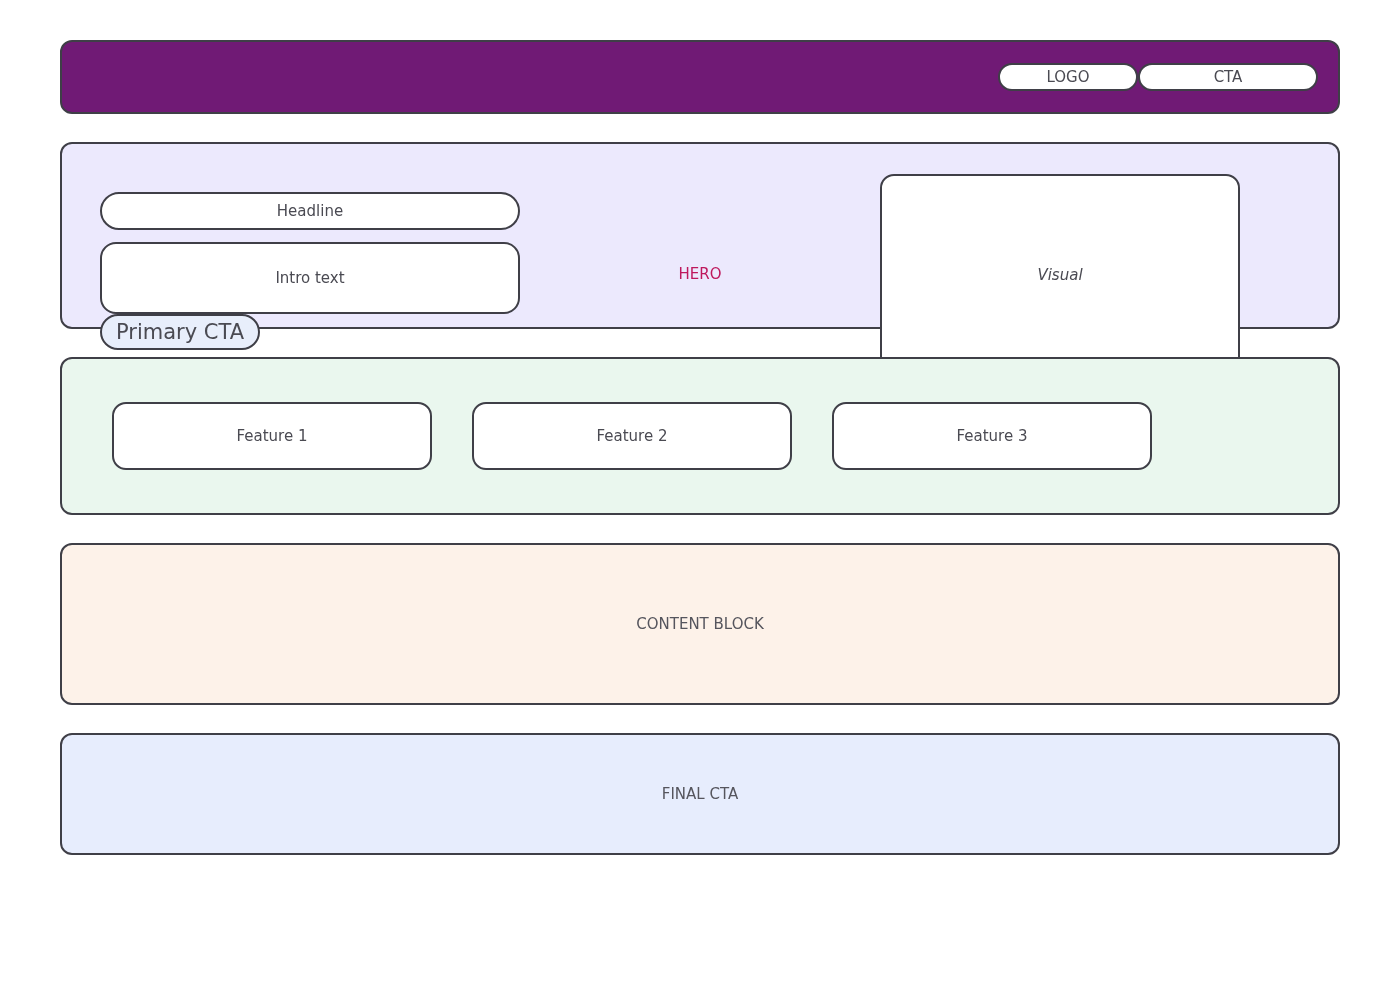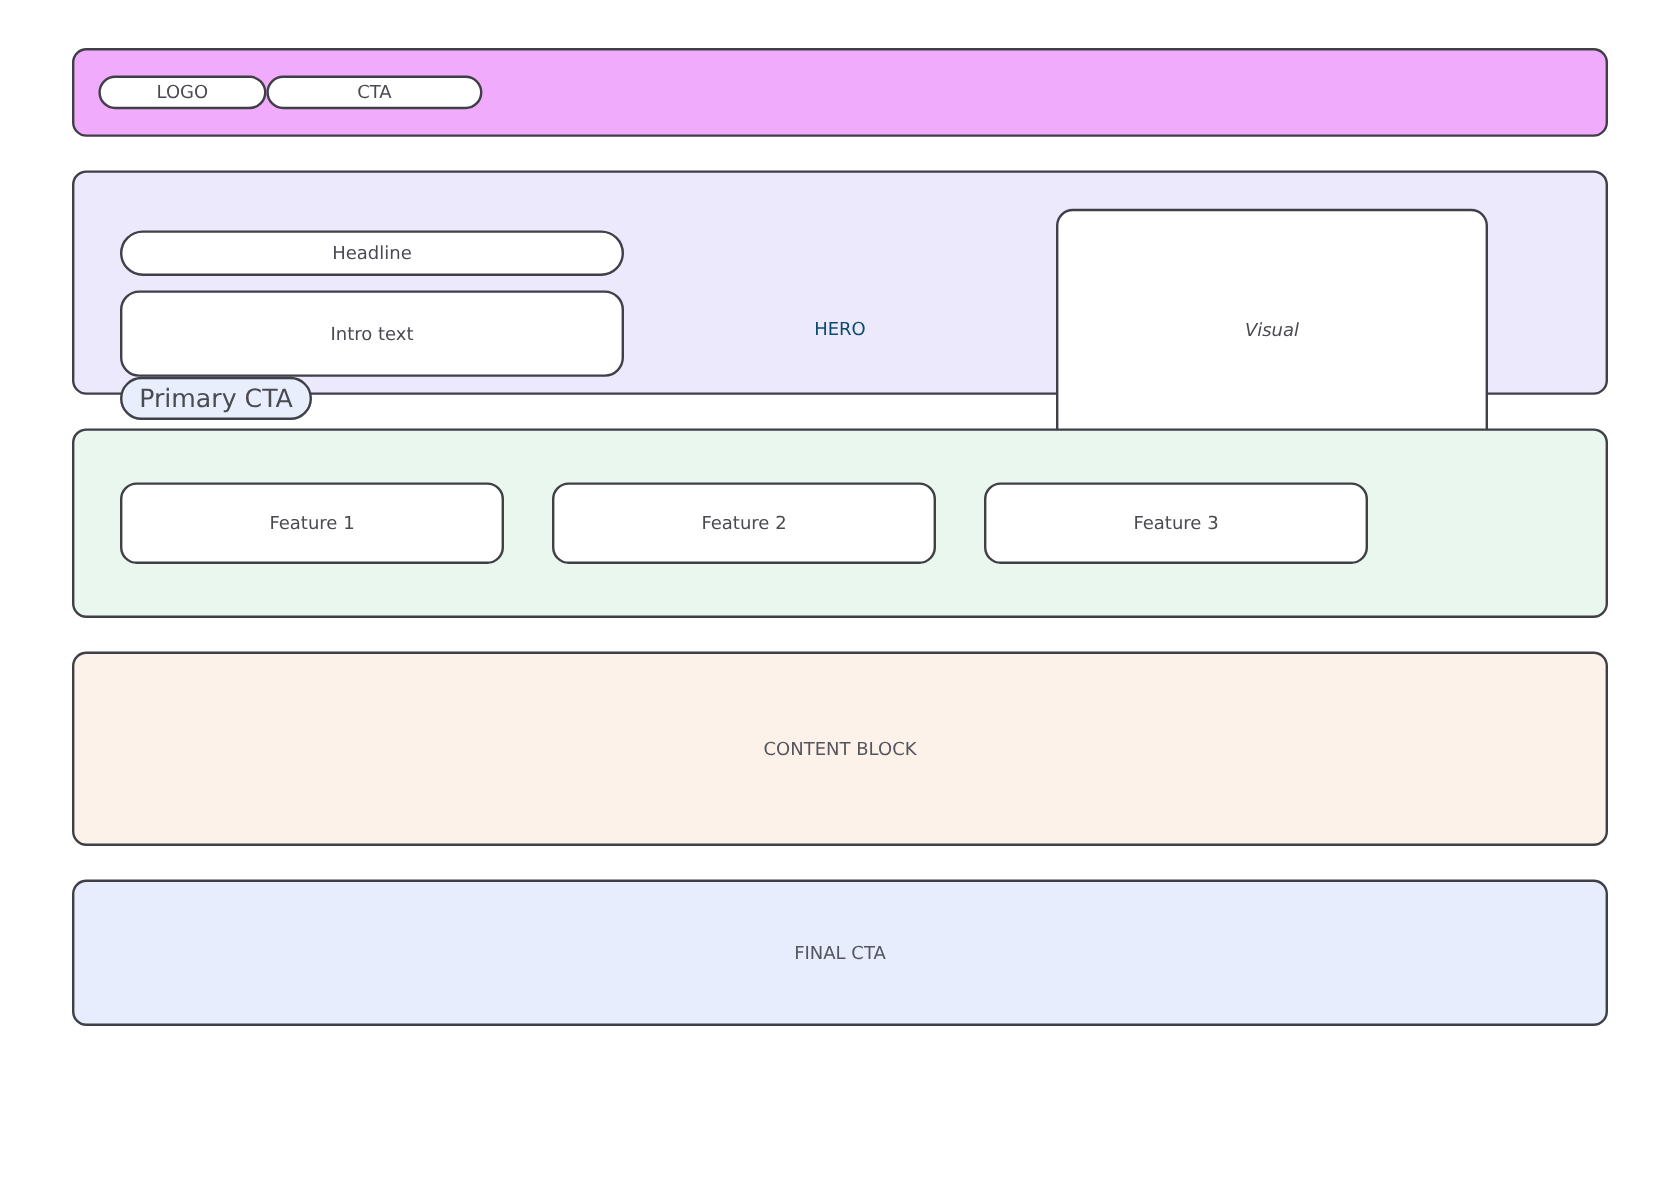--- a/index.html
+++ b/index.html
@@ -28,24 +28,24 @@
     position: relative;
     box-sizing: border-box;
     border: 2px solid #3f3f47;
     border-radius: 12px;
     margin-bottom: 28px;
   }
 
   
   .band--header {
     height: 74px;
-    background: #f0abfc;
-    display: flex;
-    align-items: center;
-    justify-content: flex-start;
+    background: #701a75;
+    display: flex;
+    align-items: center;
+    justify-content: flex-end;
     padding: 0 20px;
   }
   .pill {
     box-sizing: border-box;
     border: 2px solid #3f3f47;
     border-radius: 999px;
     background: #ffffff;
     display: flex;
     align-items: center;
     justify-content: center;
@@ -109,21 +109,21 @@
     justify-content: center;
     font-size: 21px;
   }
   .hero-label {
     position: absolute;
     left: 0;
     right: 0;
     top: 121px;
     text-align: center;
     font-size: 15px;
-    color: #0c4a6e;
+    color: #be185d;
   }
   .hero-visual {
     position: absolute;
     box-sizing: border-box;
     left: 818px;
     top: 30px;
     width: 360px;
     height: 202px;
     border: 2px solid #3f3f47;
     border-radius: 14px;
@@ -134,21 +134,21 @@
     font-size: 15px;
     font-style: italic;
   }
 
   
   .band--features {
     height: 158px;
     background: #eaf7ee;
     display: flex;
     align-items: center;
-    padding-left: 38px;
+    padding-left: 50px;
   }
   .feature-card {
     box-sizing: border-box;
     width: 320px;
     height: 68px;
     border: 2px solid #3f3f47;
     border-radius: 14px;
     background: #ffffff;
     display: flex;
     align-items: center;

